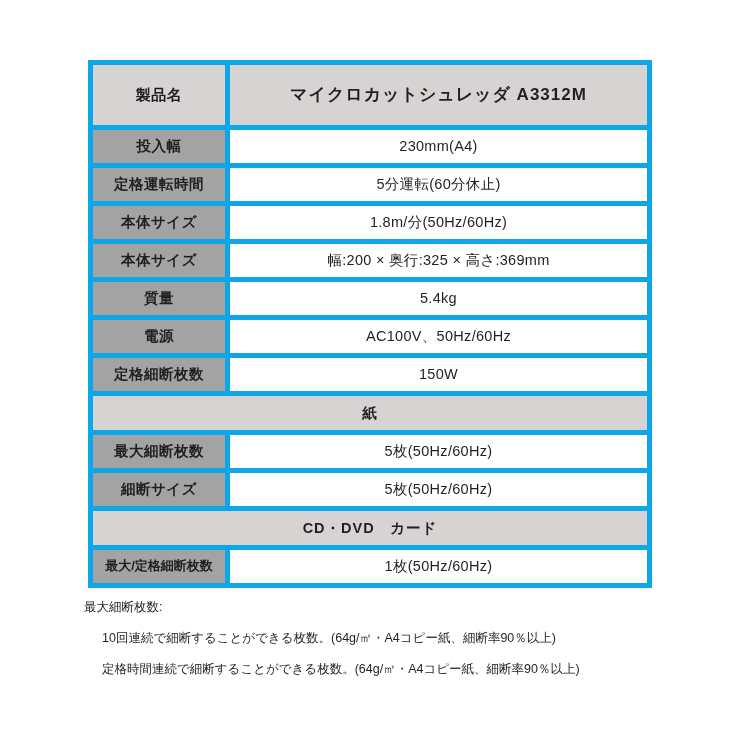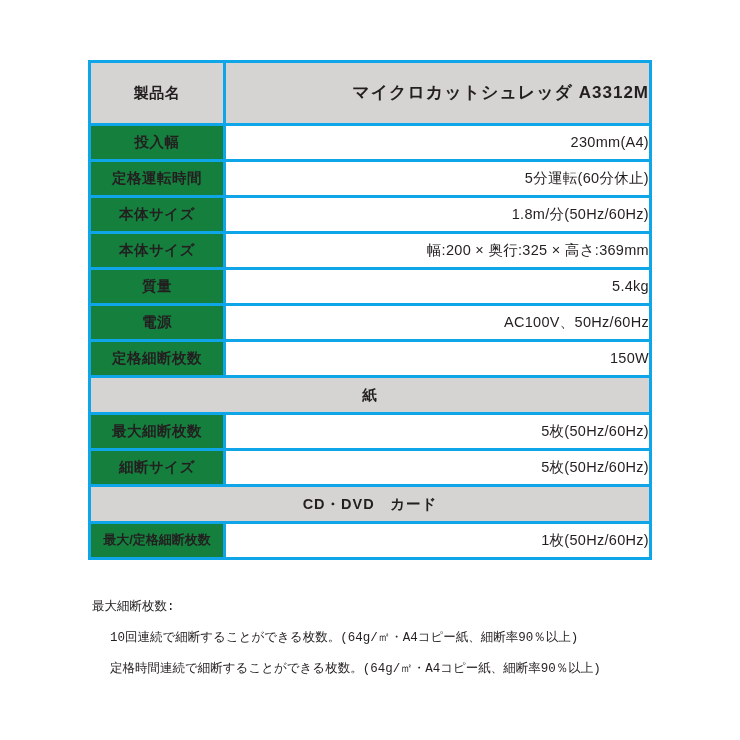--- a/index.html
+++ b/index.html
@@ -26,37 +26,37 @@
     top: 60px;
     width: 564px;
   }
   table.spec {
     border-collapse: collapse;
     width: 100%;
     table-layout: fixed;
     border: 1px solid #8a8a8a;
   }
   table.spec td {
-    border: 3px solid #0ea5e9;
+    border: 5px solid #0ea5e9;
     padding: 0;
     vertical-align: middle;
     font-size: 14.5px;
     line-height: 1.25;
   }
   td.label {
     width: 132px;
-    background: #15803d;
+    background: #a3a3a3;
     text-align: center;
     font-weight: bold;
     letter-spacing: 0.5px;
     height: 33px;
   }
   td.value {
     background: #ffffff;
-    text-align: right;
+    text-align: center;
     height: 33px;
     letter-spacing: 0.3px;
     margin-top: 16px;
   }
   tr.head td.label {
     background: #d6d4d2;
     height: 60px;
     font-size: 15px;
   }
   tr.head td.value {
@@ -73,27 +73,26 @@
     height: 34px;
     font-size: 15px;
     letter-spacing: 1px;
   }
   td.label.narrow-text {
     font-size: 13px;
     letter-spacing: 0;
   }
   .notes {
     position: absolute;
-    left: 92px;
+    left: 84px;
     top: 598px;
     width: 600px;
     font-size: 12.5px;
     line-height: 1.5;
     color: #231f20;
-    font-family: Liberation Mono, monospace;
   }
   .note-block {
     margin-bottom: 12px;
   }
   .note-title {
     margin: 0 0 2px 0;
   }
   .note-body {
     margin: 12px 0 0 18px;
   }

